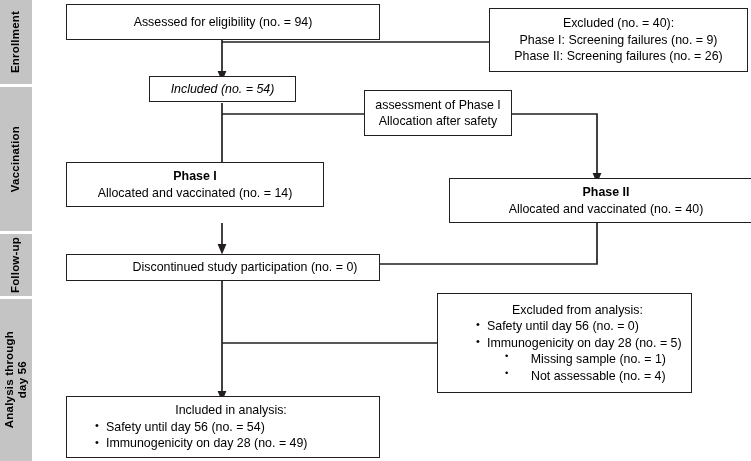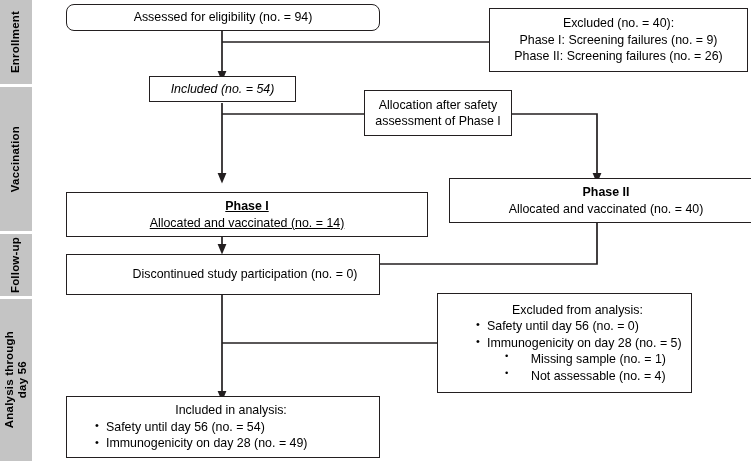--- a/index.html
+++ b/index.html
@@ -136,50 +136,50 @@
     <span class="band-label">Vaccination</span>
   </div>
   <div class="band" style="left:0px; top:234px; width:32px; height:62px;">
     <span class="band-label">Follow-up</span>
   </div>
   <div class="band" style="left:0px; top:299px; width:32px; height:162px;">
     <span class="band-label">Analysis through
 day 56</span>
   </div>
 
-  <div class="node center" style="left:66px; top:4px; width:314px; height:27px;border-radius:8px;">
+  <div class="node center" style="left:66px; top:4px; width:314px; height:36px;">
     <div class="node-pad-c">Assessed for eligibility (no. = 94)</div>
   </div>
 
   <div class="node left" style="left:489px; top:8px; width:259px; height:64px;">
     <div class="node-pad-l">Excluded (no. = 40):</div>
     <div class="node-pad-l">Phase I: Screening failures (no. = 9)</div>
     <div class="node-pad-l">Phase II: Screening failures (no. = 26)</div>
   </div>
 
   <div class="node center" style="left:149px; top:76px; width:147px; height:26px;font-style:italic;">
     <div class="node-pad-c">Included (no. = 54)</div>
   </div>
 
   <div class="node left" style="left:364px; top:90px; width:148px; height:46px;">
+    <div class="node-pad-l">assessment of Phase I</div>
     <div class="node-pad-l">Allocation after safety</div>
-    <div class="node-pad-l">assessment of Phase I</div>
-  </div>
-
-  <div class="node center" style="left:66px; top:192px; width:362px; height:45px;text-decoration:underline;">
+  </div>
+
+  <div class="node center" style="left:66px; top:162px; width:258px; height:45px;">
     <div class="node-pad-c node-title">Phase I</div>
     <div class="node-pad-c">Allocated and vaccinated (no. = 14)</div>
   </div>
 
   <div class="node center" style="left:434px; top:178px; width:314px; height:45px;margin-left:15px;">
     <div class="node-pad-c node-title">Phase II</div>
     <div class="node-pad-c">Allocated and vaccinated (no. = 40)</div>
   </div>
 
-  <div class="node center" style="left:66px; top:254px; width:314px; height:41px;padding-left:44px;">
+  <div class="node center" style="left:66px; top:254px; width:314px; height:27px;padding-left:44px;">
     <div class="node-pad-c">Discontinued study participation (no. = 0)</div>
   </div>
 
   <div class="node left" style="left:437px; top:293px; width:255px; height:100px;">
     <div class="node-pad-l" style="padding-left:36px;">Excluded from analysis:</div>
     <ul class="bullets" style="padding-left:36px;">
       <li>
         <span>Safety until day 56 (no. = 0)</span>
       </li>
       <li>

